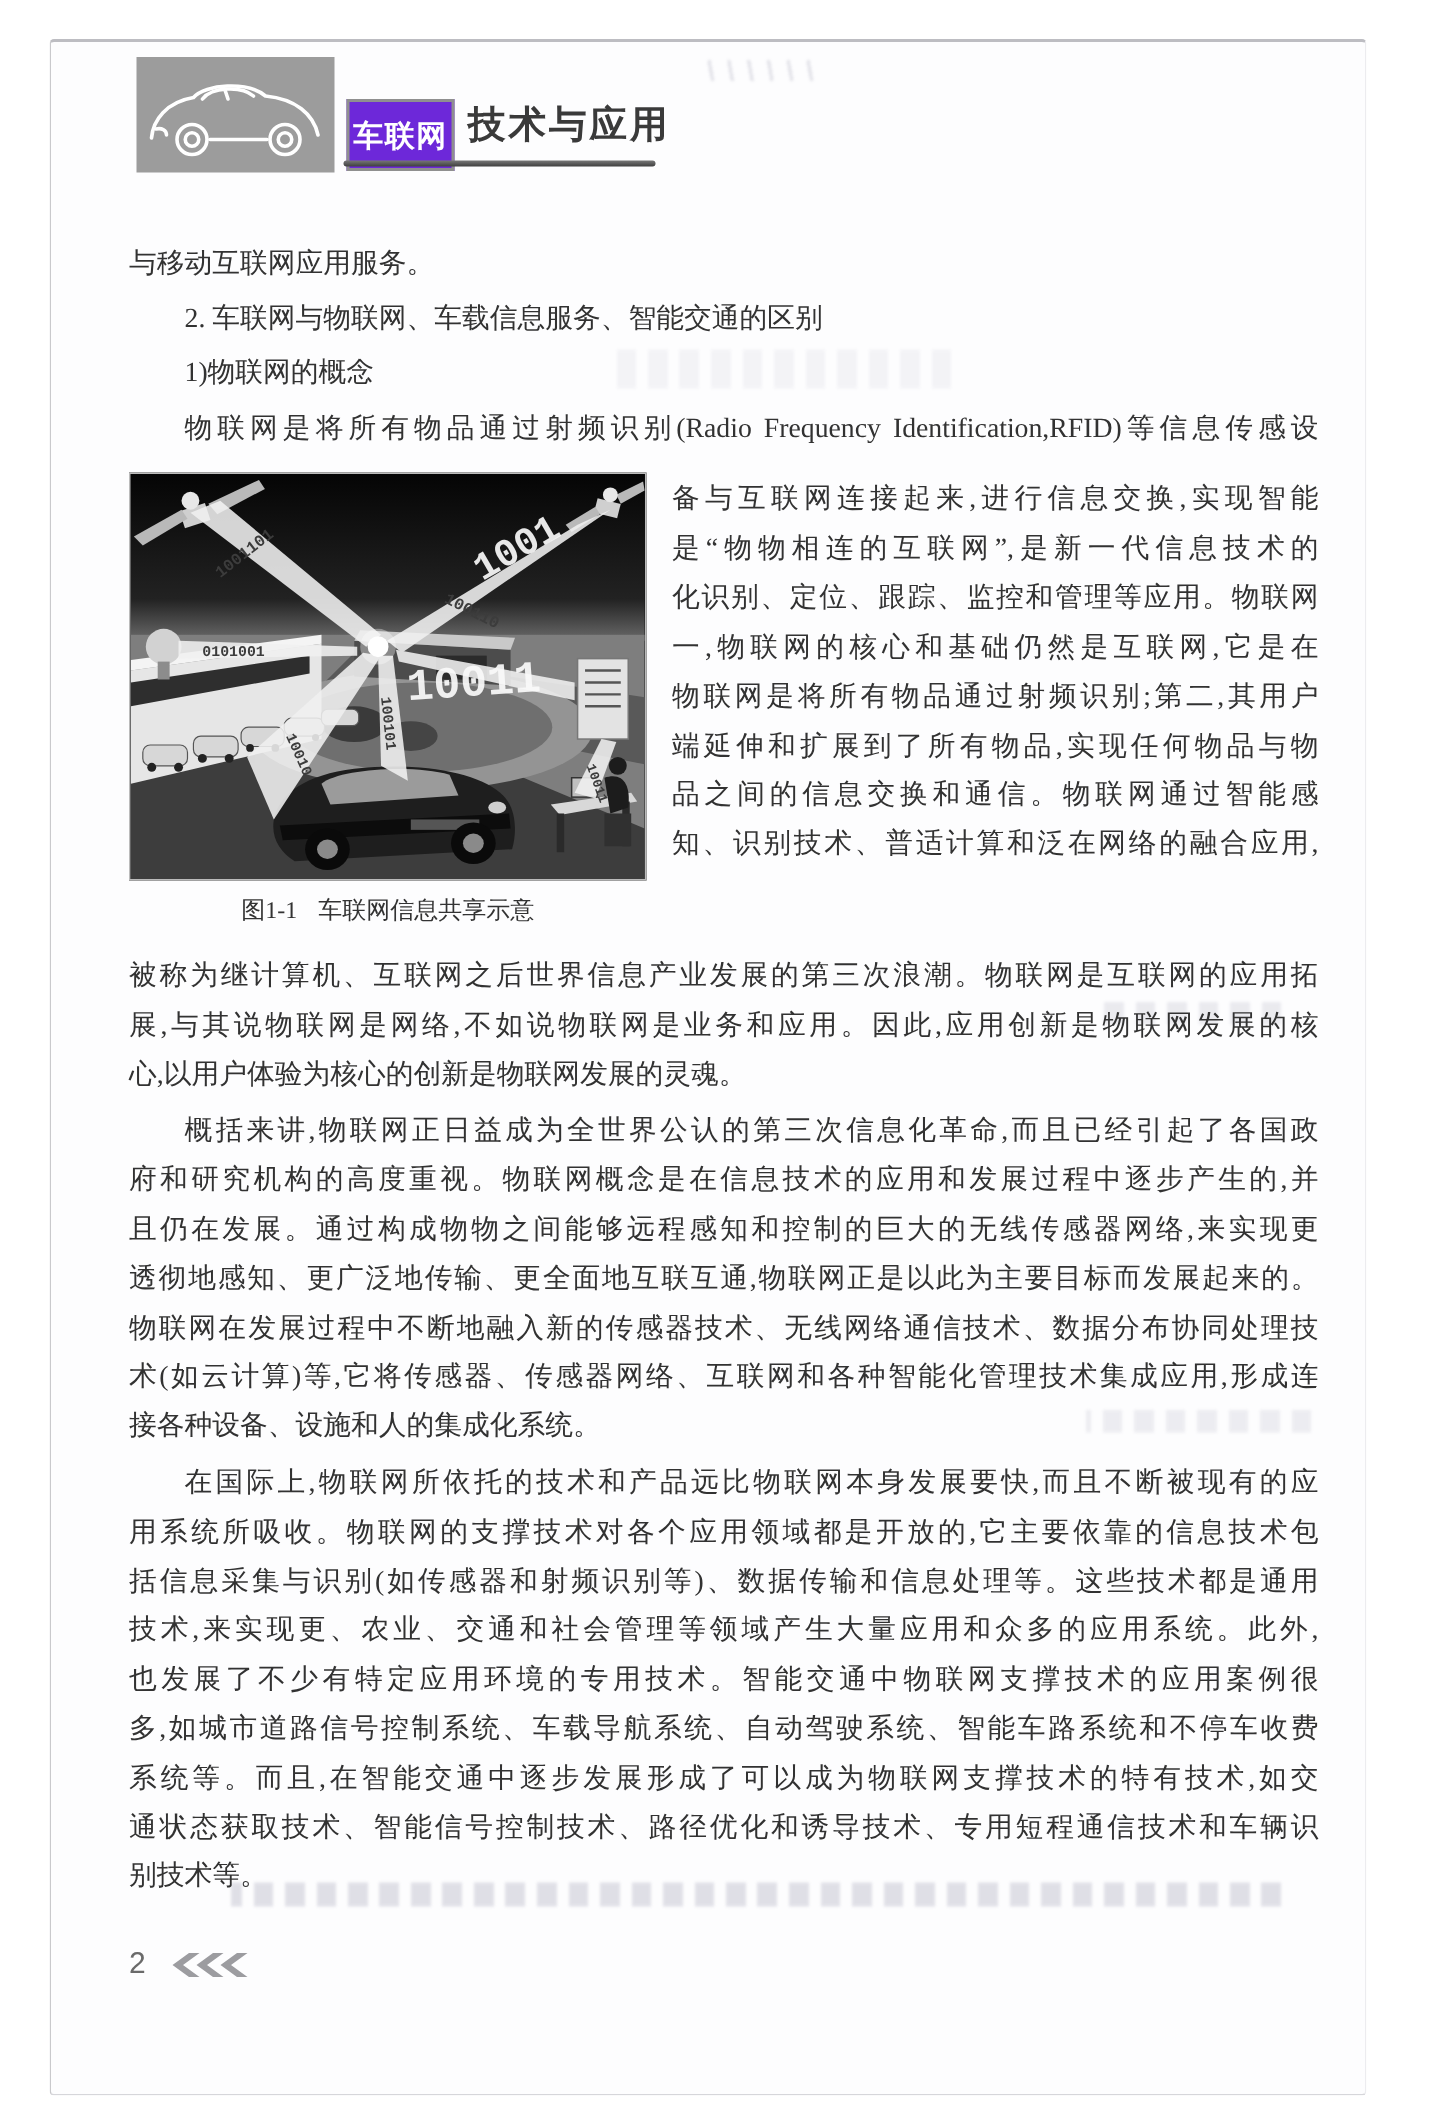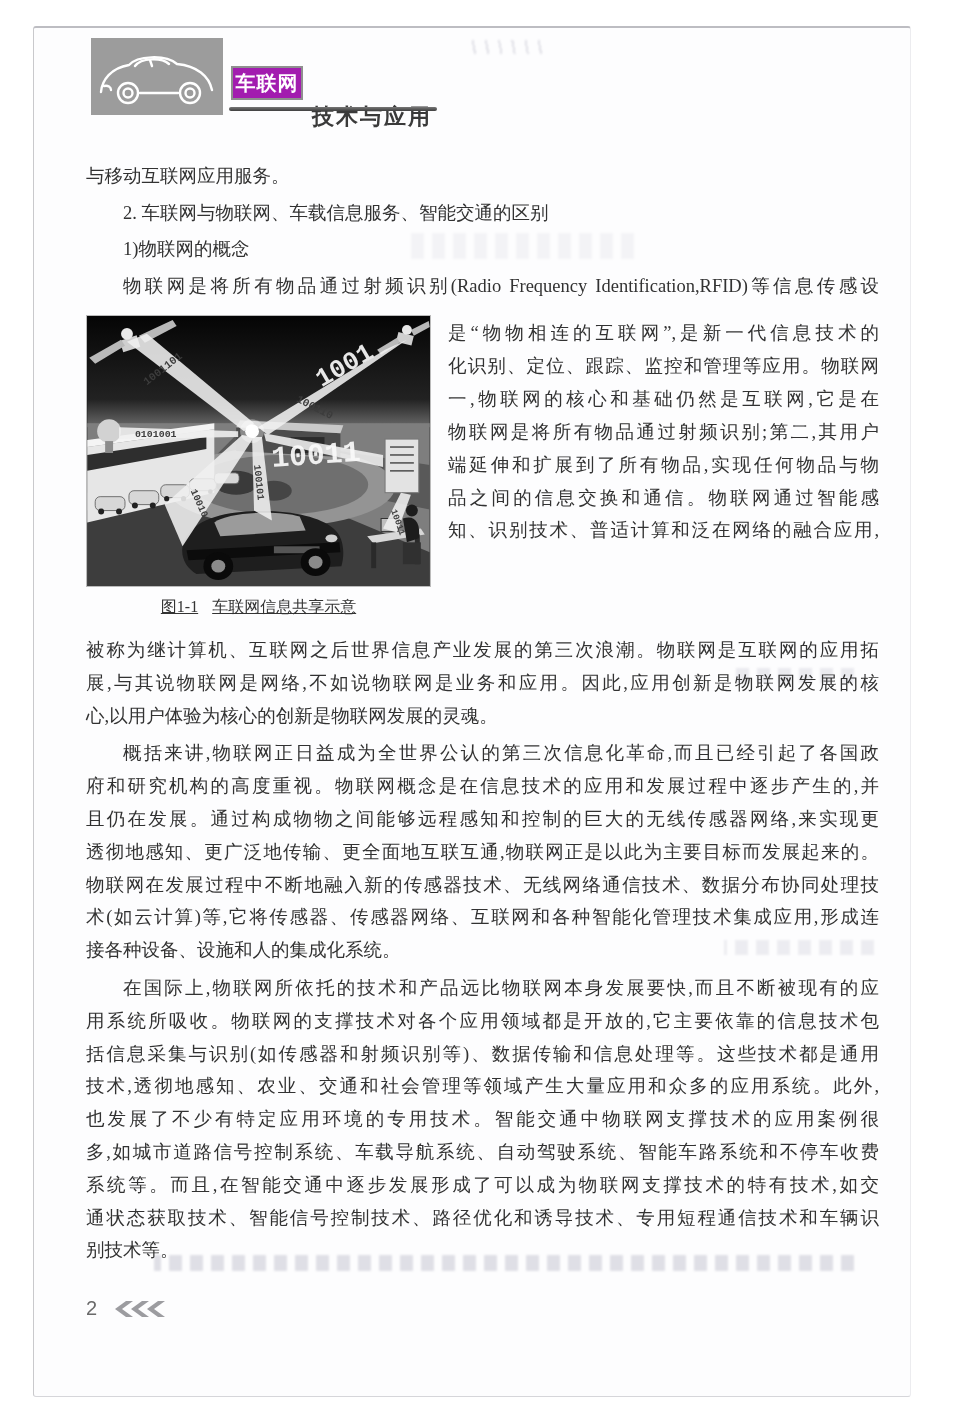--- a/index.html
+++ b/index.html
@@ -7,43 +7,43 @@
        font-family:"Liberation Serif","DejaVu Serif",serif;color:#333;}
   .page{position:absolute;left:33px;top:26px;width:876px;height:1368px;
         background:#fdfdfe;border-top:2px solid #bdbdc2;border-left:1px solid #c9c9cc;
         border-bottom:1px solid #d6d6da;border-right:1px solid #ececef;border-radius:3px;}
   .content{position:relative;padding:0 31px 0 52px;}
 
   
   .hdr{position:relative;height:92px;}
   .logo-box{position:absolute;left:5px;top:10px;width:132px;height:77px;background:#9c9c9c;}
   .logo-box svg{position:absolute;left:4px;top:10px;}
-  .badge{position:absolute;left:145px;top:38px;width:72px;height:34px;background:#a21caf;
+  .badge{position:absolute;left:145px;top:38px;width:72px;height:48px;background:#6d28d9;
          border:2px solid #8f8f8f;box-sizing:border-box;display:flex;align-items:center;justify-content:center;
          color:#fff;font-weight:bold;font-size:20px;font-family:"Liberation Sans",sans-serif;letter-spacing:1px;}
-  .hdr-title{position:absolute;left:226px;top:38px;font-size:22px;font-weight:bold;color:#3a3a3a;
-             font-family:"Liberation Sans",sans-serif;letter-spacing:2px;margin-top:36px;}
+  .hdr-title{position:absolute;left:226px;top:38px;font-size:25px;font-weight:bold;color:#3a3a3a;
+             font-family:"Liberation Sans",sans-serif;letter-spacing:2px;}
   .hdr-rule{position:absolute;left:143px;top:79px;width:208px;height:4px;
             background:linear-gradient(#777,#3f3f3f);border-radius:2px;}
   .hdr-scribble{position:absolute;left:382px;top:12px;width:78px;height:14px;opacity:.35;filter:blur(1px);
        background:repeating-linear-gradient(80deg,transparent 0 6px,#aab 6px 8px,transparent 8px 13px);}
 
   
   .tline{font-size:18.5px;line-height:32.8px;color:#323232;
          text-align:justify;text-align-last:justify;white-space:nowrap0;}
   .tline.left{text-align:left;text-align-last:left;}
   .ind{text-indent:37px;}
   .intro .tline{line-height:36.5px;}
   .intro{margin-top:38px;}
 
   
   .figrow{display:flex;gap:17px;margin-top:11px;}
   .figcol{width:345px;flex:0 0 345px;}
   .figure-img{width:345px;height:272px;background:#111;border:1px solid #bbb;box-sizing:border-box;}
-  .figcap{margin-top:5px;text-align:center;font-size:16px;color:#333;line-height:22px;text-decoration:underline;}
+  .figcap{margin-top:5px;text-align:center;font-size:16px;color:#333;line-height:22px;}
   .figcap .lbl{margin-right:14px;}
   .textcol{flex:1;min-width:0;padding-top:2px;}
   .textcol .tline{line-height:32.9px;}
 
   .after{margin-top:16px;}
   .para{margin-top:5px;}
 
   
   .bleed{position:absolute;opacity:.14;filter:blur(1.2px);transform:scaleX(-1);
          background:repeating-linear-gradient(90deg,#7a7a96 0 13px,transparent 13px 21px);}
@@ -214,20 +214,21 @@
           <g font-family="Liberation Mono, DejaVu Sans Mono, monospace" fill="#fafafa" font-weight="bold">
             <text x="186" y="152" font-size="30" transform="rotate(-4 186 152)" opacity=".92">10011</text>
             <text x="236" y="72" font-size="26" transform="rotate(-30 236 72)" opacity=".92">1001</text>
           </g>
         </svg>
         <div class="figcap">
           <span class="lbl">图1-1</span><span>车联网信息共享示意</span>
         </div>
       </div>
       <div class="textcol">
+        <div class="tline">备与互联网连接起来,进行信息交换,实现智能</div>
         <div class="tline">是“物物相连的互联网”,是新一代信息技术的</div>
         <div class="tline">化识别、定位、跟踪、监控和管理等应用。物联网</div>
         <div class="tline">一,物联网的核心和基础仍然是互联网,它是在</div>
         <div class="tline">物联网是将所有物品通过射频识别;第二,其用户</div>
         <div class="tline">端延伸和扩展到了所有物品,实现任何物品与物</div>
         <div class="tline">品之间的信息交换和通信。物联网通过智能感</div>
         <div class="tline">知、识别技术、普适计算和泛在网络的融合应用,</div>
       </div>
     </div>
 
@@ -244,21 +245,21 @@
       <div class="tline">透彻地感知、更广泛地传输、更全面地互联互通,物联网正是以此为主要目标而发展起来的。</div>
       <div class="tline">物联网在发展过程中不断地融入新的传感器技术、无线网络通信技术、数据分布协同处理技</div>
       <div class="tline">术(如云计算)等,它将传感器、传感器网络、互联网和各种智能化管理技术集成应用,形成连</div>
       <div class="tline left">接各种设备、设施和人的集成化系统。</div>
     </div>
 
     <div class="para">
       <div class="tline ind">在国际上,物联网所依托的技术和产品远比物联网本身发展要快,而且不断被现有的应</div>
       <div class="tline">用系统所吸收。物联网的支撑技术对各个应用领域都是开放的,它主要依靠的信息技术包</div>
       <div class="tline">括信息采集与识别(如传感器和射频识别等)、数据传输和信息处理等。这些技术都是通用</div>
-      <div class="tline">技术,透彻地感知、农业、交通和社会管理等领域产生大量应用和众多的应用系统。此外,</div>
+      <div class="tline">技术,来实现更、农业、交通和社会管理等领域产生大量应用和众多的应用系统。此外,</div>
       <div class="tline">也发展了不少有特定应用环境的专用技术。智能交通中物联网支撑技术的应用案例很</div>
       <div class="tline">多,如城市道路信号控制系统、车载导航系统、自动驾驶系统、智能车路系统和不停车收费</div>
       <div class="tline">系统等。而且,在智能交通中逐步发展形成了可以成为物联网支撑技术的特有技术,如交</div>
       <div class="tline">通状态获取技术、智能信号控制技术、路径优化和诱导技术、专用短程通信技术和车辆识</div>
       <div class="tline left">别技术等。</div>
     </div>
 
     <div class="footer">
       <span class="pageno">2</span>
       <span class="chevrons">

